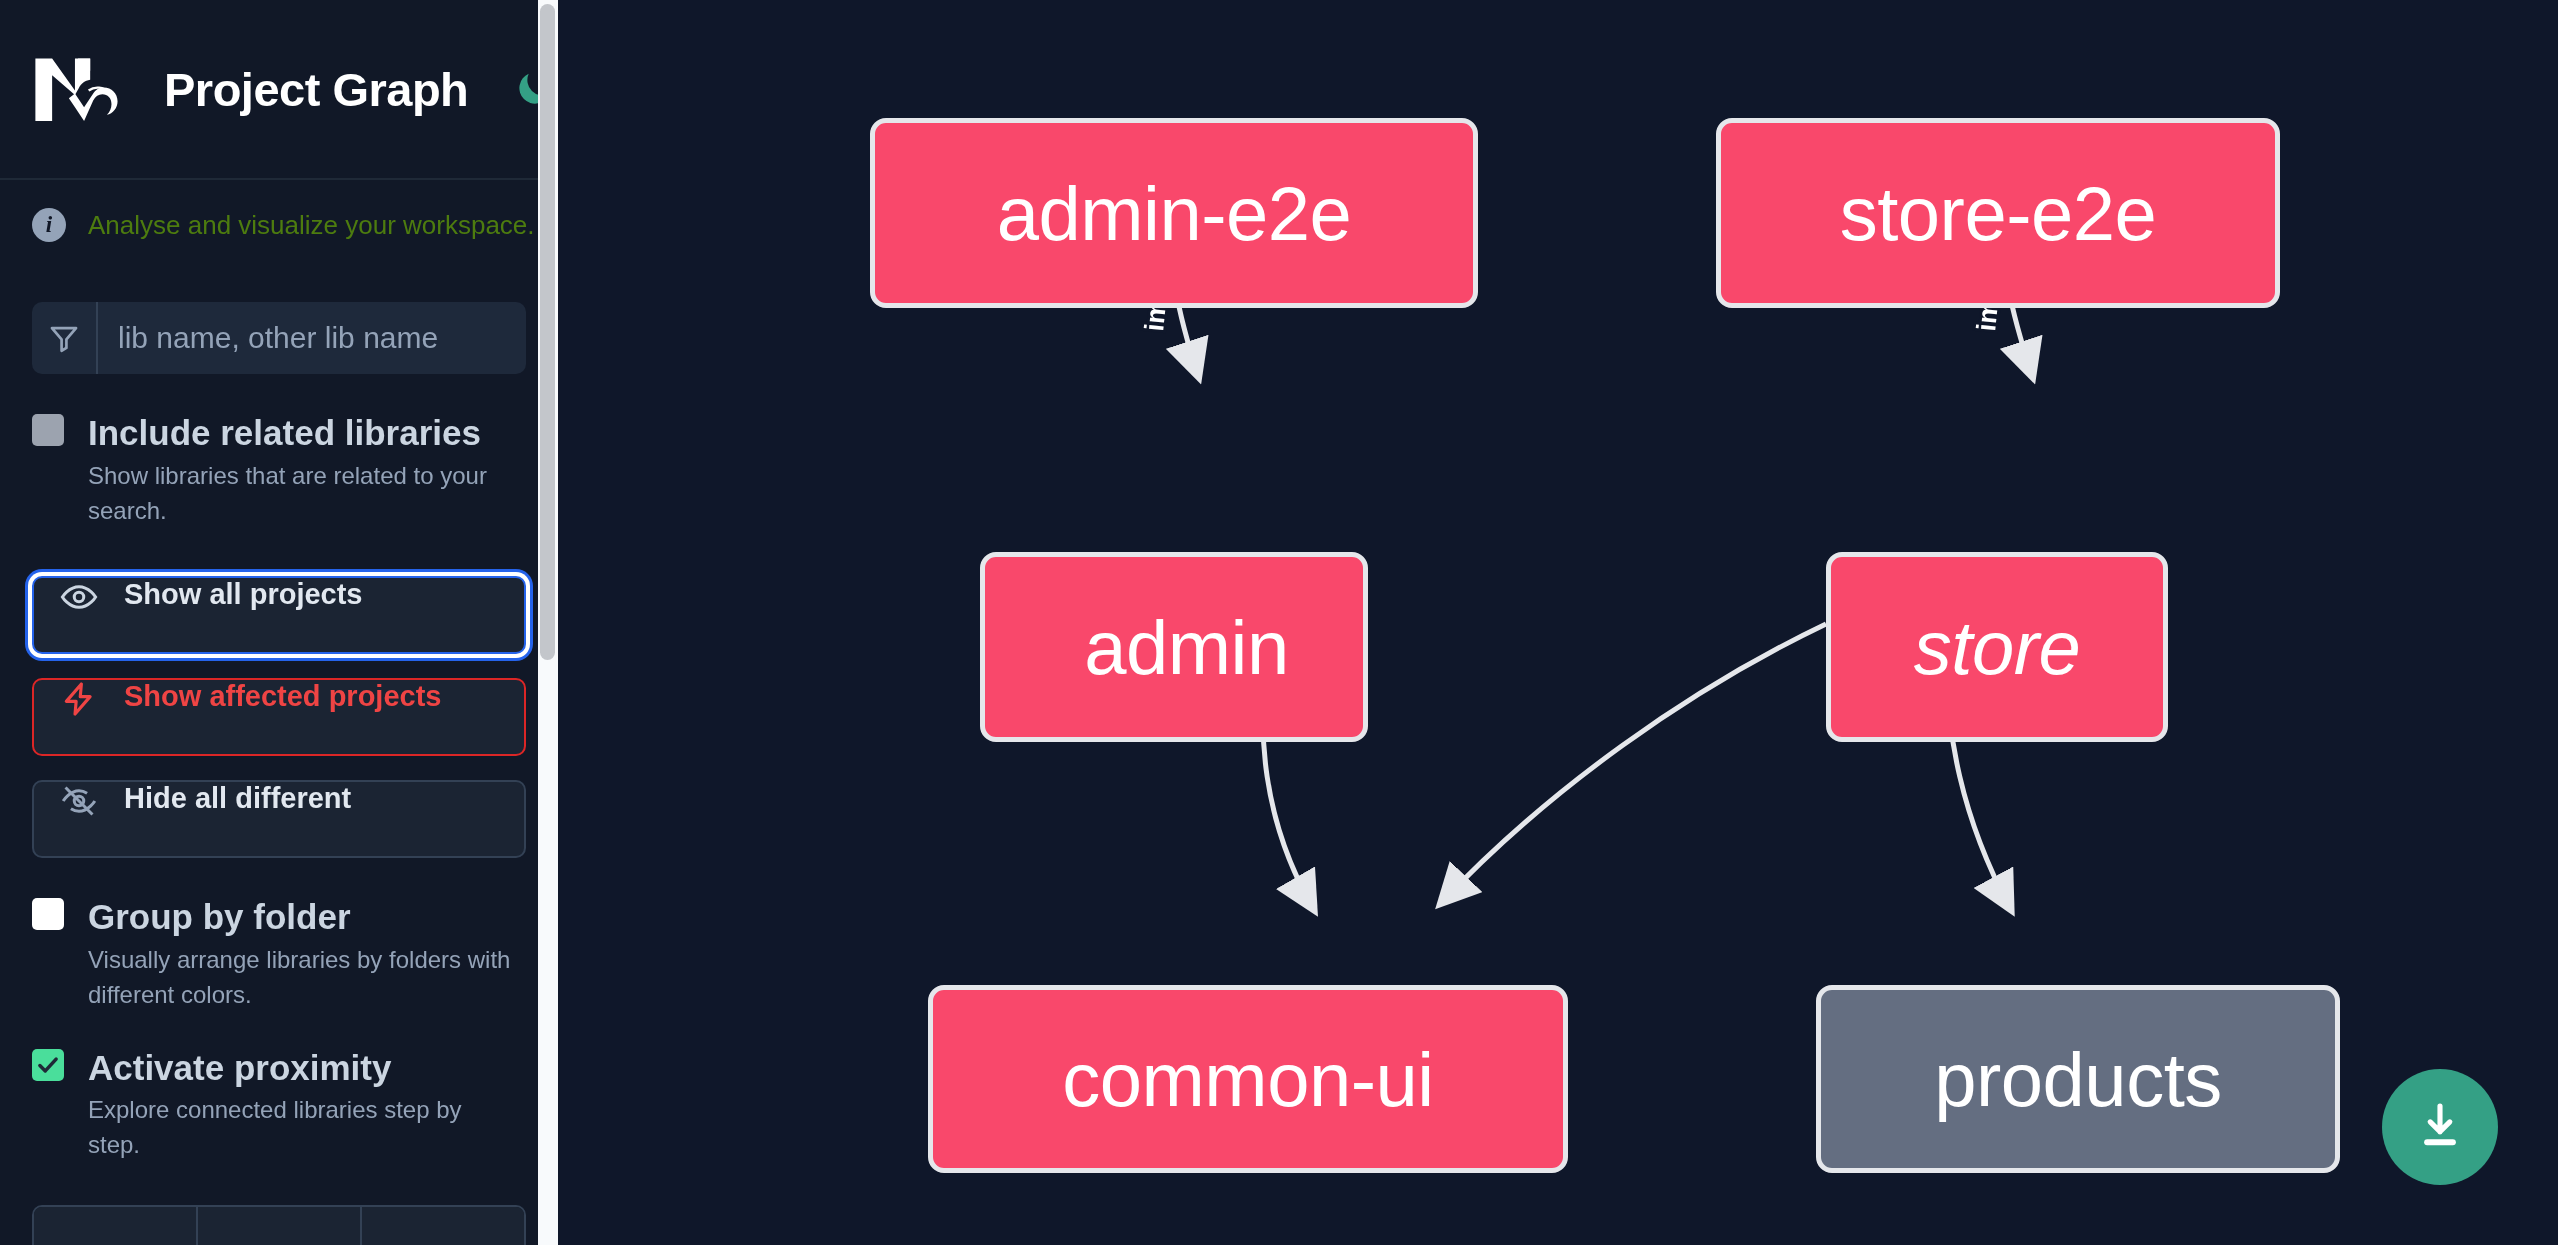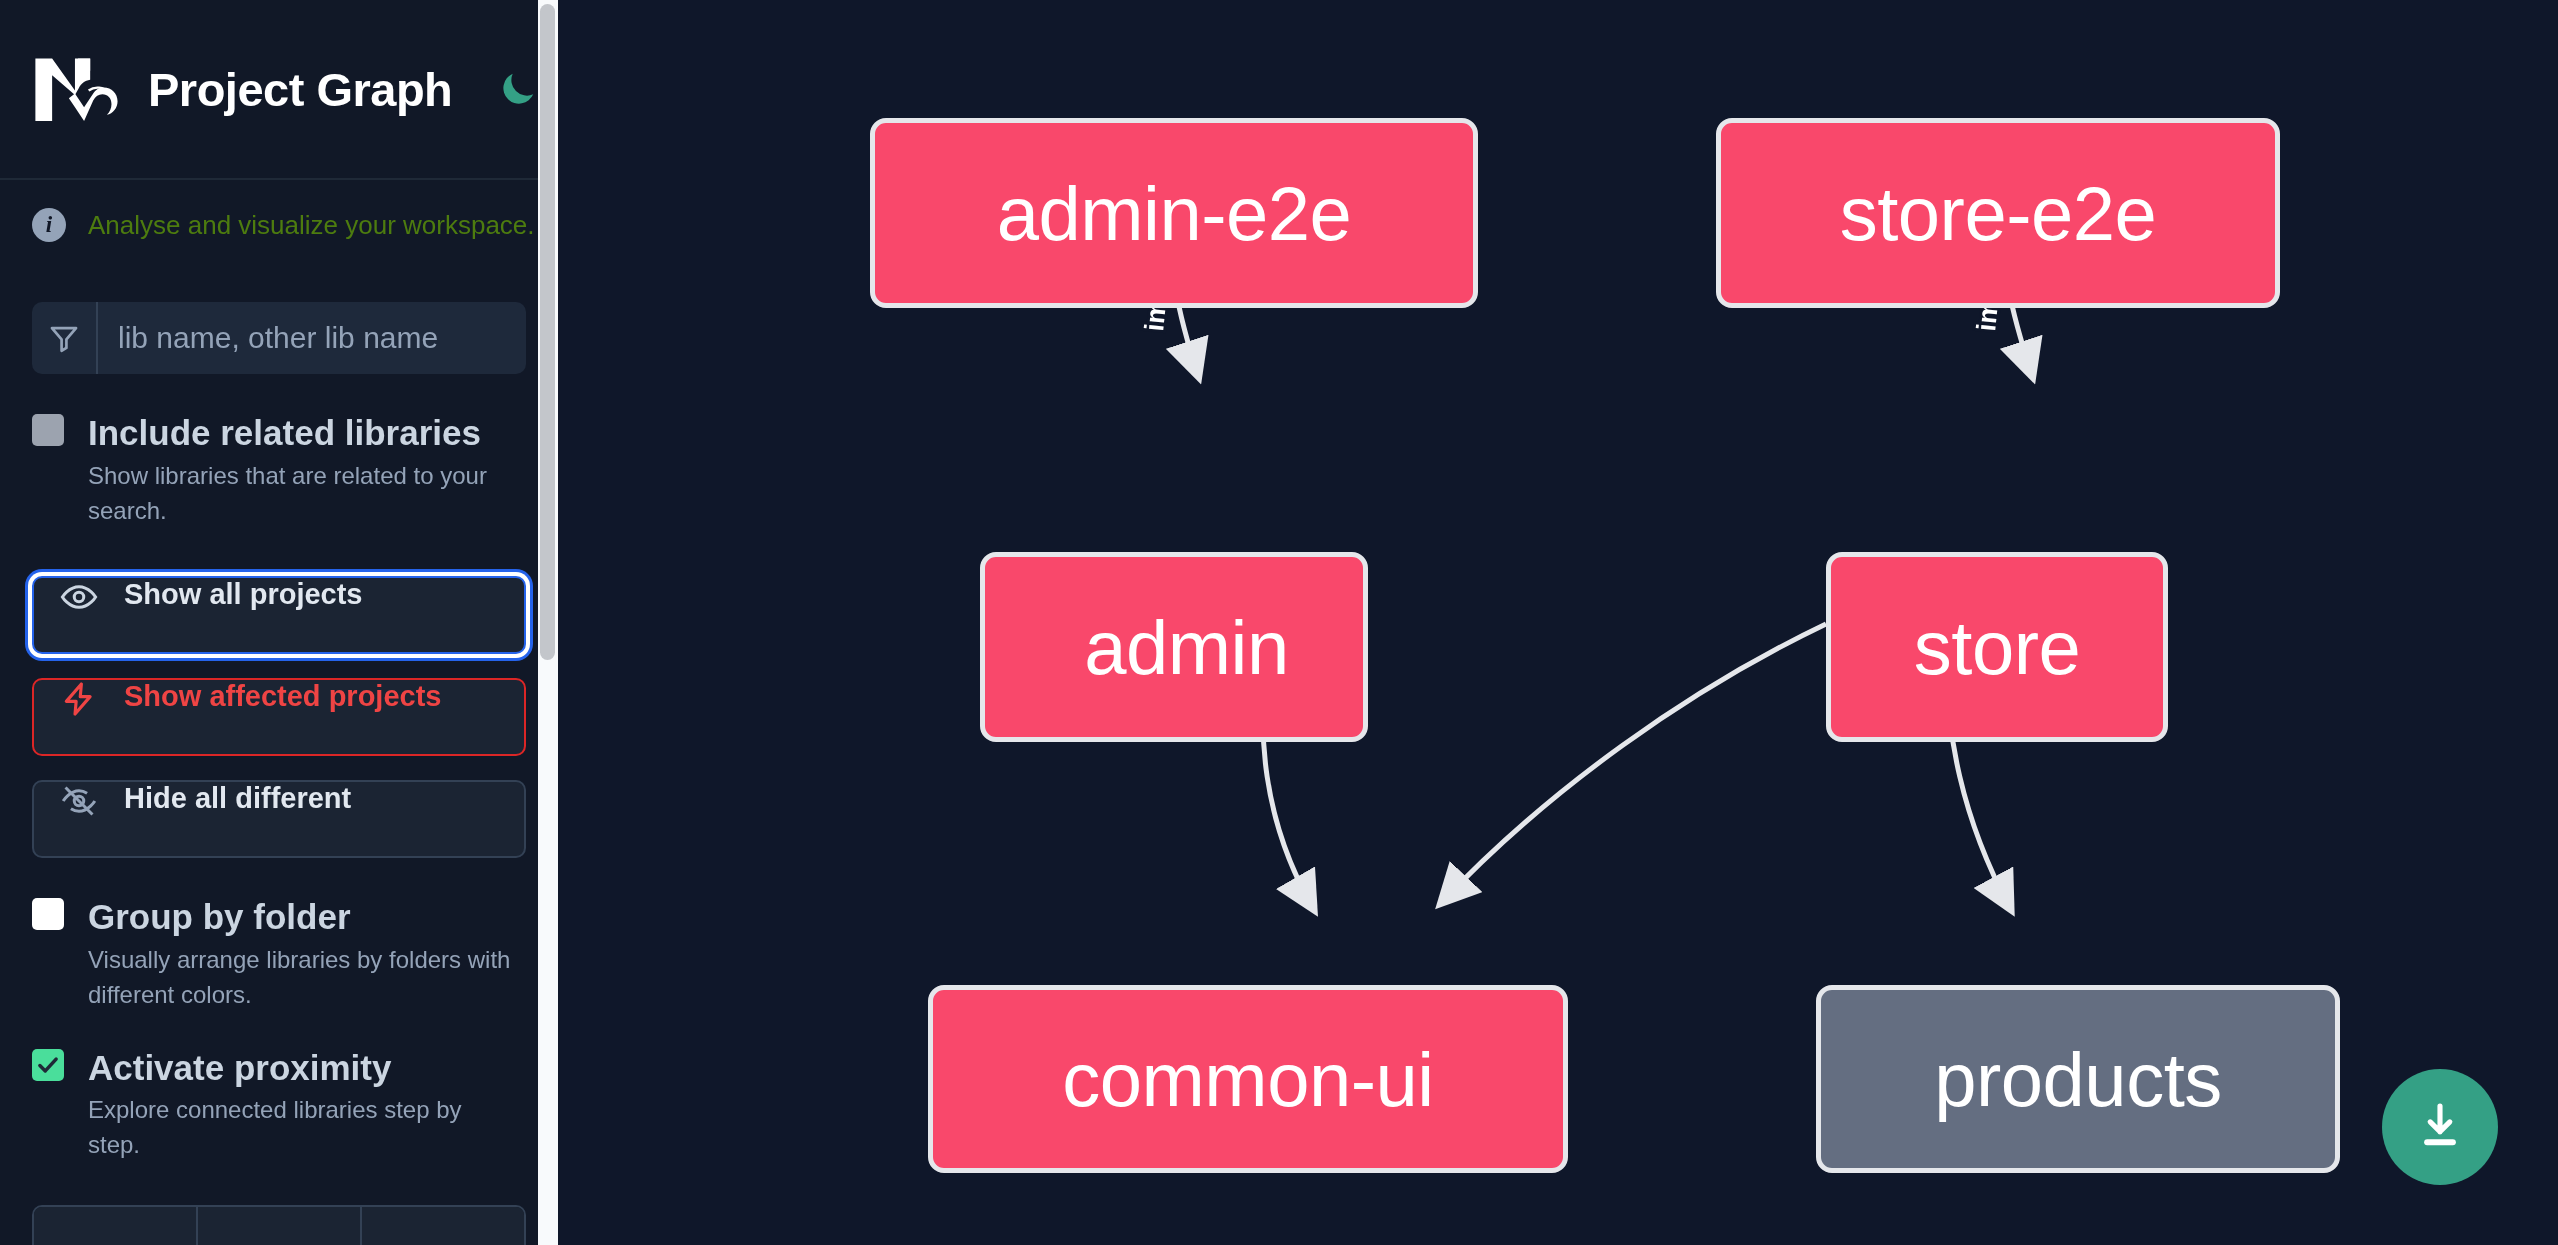--- a/index.html
+++ b/index.html
@@ -20,21 +20,21 @@
     overflow: hidden;
   }
   #sidebar-header {
     height: 180px;
     display: flex; align-items: center;
     padding: 0 32px;
     border-bottom: 2px solid #1f2937;
   }
   #nx-logo { width: 92px; height: 70px; flex: 0 0 92px; }
   #app-title {
-    margin-left: 24px;
+    margin-left: 40px;
     font-size: 47px; font-weight: bold; color: #ffffff;
     letter-spacing: -0.5px; white-space: nowrap;
   }
   #theme-toggle {
     margin-left: 44px; width: 48px; height: 48px;
     display: flex; align-items: center; justify-content: center;
     cursor: pointer;
   }
 
   #sidebar-body { padding: 0 32px; }
@@ -294,21 +294,21 @@
 
     <div class="gnode" style="left:312px;top:118px;width:608px;height:190px;background:#f9486b;">
       <span class="ntext">admin-e2e</span>
     </div>
     <div class="gnode" style="left:1158px;top:118px;width:564px;height:190px;background:#f9486b;">
       <span class="ntext">store-e2e</span>
     </div>
     <div class="gnode" style="left:422px;top:552px;width:388px;height:190px;background:#f9486b;padding-left:25px;">
       <span class="ntext">admin</span>
     </div>
-    <div class="gnode" style="left:1268px;top:552px;width:342px;height:190px;background:#f9486b;">
+    <div class="gnode" style="left:1268px;top:552px;width:342px;height:190px;background:#f9486b;font-style:italic;">
       <span class="ntext">store</span>
     </div>
     <div class="gnode" style="left:1258px;top:985px;width:524px;height:188px;background:#646e81;">
       <span class="ntext">products</span>
     </div>
     <div class="gnode" style="left:370px;top:985px;width:640px;height:188px;background:#f9486b;">
       <span class="ntext">common-ui</span>
     </div>
 
     <div id="dl-btn">

